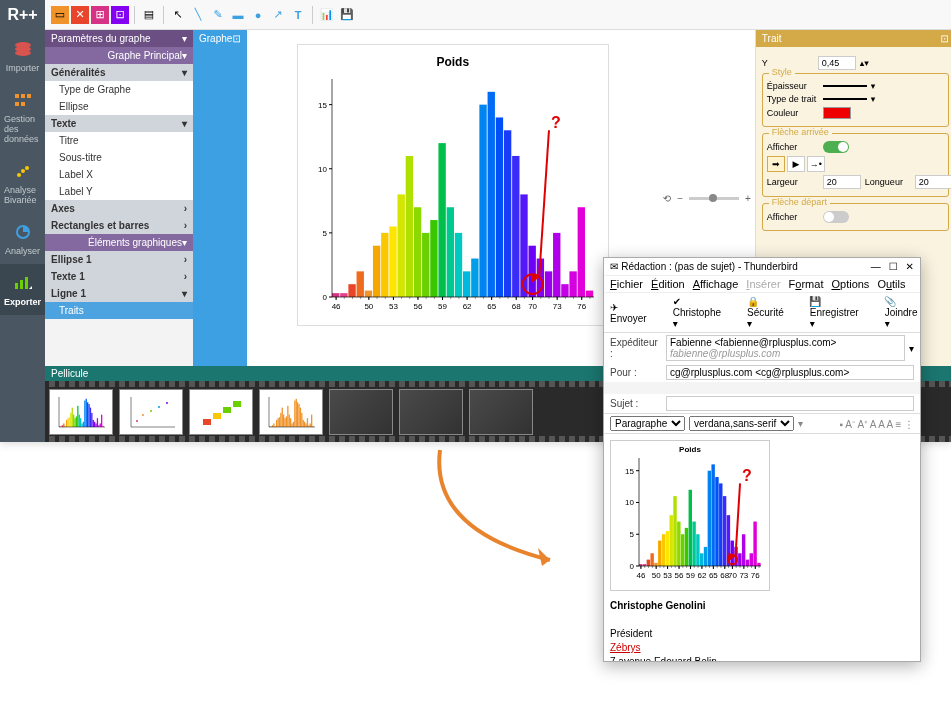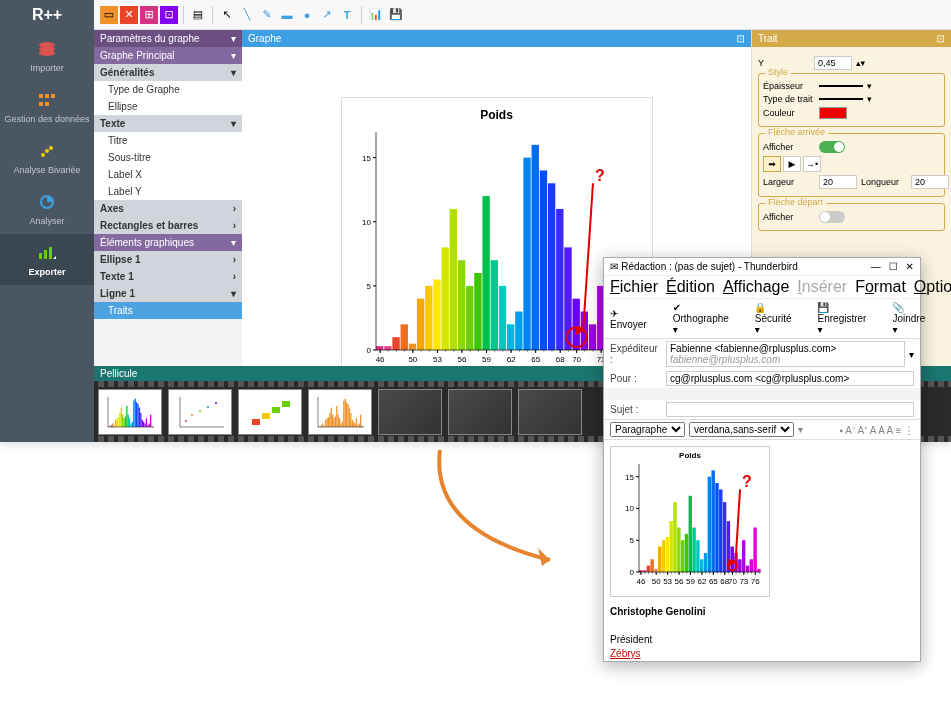--- a/index.html
+++ b/index.html
@@ -14,26 +14,26 @@
 
 .mainarea { flex: 1; display: flex; flex-direction: column; background: #fff; }
 .toolbar { height: 30px; background: #f8f8f8; border-bottom: 1px solid #ddd; display: flex; align-items: center; padding: 0 6px; gap: 2px; }
 .tb-btn { width: 18px; height: 18px; display: flex; align-items: center; justify-content: center; font-size: 11px; cursor: pointer; border: 1px solid transparent; }
 .tb-sep { width: 1px; height: 18px; background: #ccc; margin: 0 3px; }
 
 .workarea { flex: 1; display: flex; overflow: hidden; }
 
 .params-panel { width: 148px; background: #f3f3f3; display: flex; flex-direction: column; font-size: 10px; }
 .panel-header { background: #6b4f83; color: #fff; padding: 3px 6px; font-size: 10px; display: flex; justify-content: space-between; }
-.section { background: #8469a0; color: #fff; padding: 3px 6px; display: flex; justify-content: space-between; cursor: pointer; }
+.section { background: #8469a0; color: #fff; padding: 3px 6px; display: flex; justify-content: flex-end; cursor: pointer; }
 .subsection { background: #d0d4db; color: #333; padding: 3px 6px; display: flex; justify-content: space-between; cursor: pointer; font-weight: bold; }
 .item { background: #fff; color: #333; padding: 3px 6px 3px 14px; cursor: pointer; }
 .item.selected { background: #4da3e0; color: #fff; }
 
-.center { flex: 1; display: flex; flex-direction: column; gap: 36px; }
+.center { flex: 1; display: flex; flex-direction: row; gap: 36px; }
 .graphe-header { background: #3da0e3; color: #fff; padding: 3px 6px; font-size: 10px; display: flex; justify-content: space-between; }
 .chart-area { flex: 1; background: #fff; padding: 14px; display: flex; flex-direction: column; align-items: center; }
 .chart-box { background: #fff; border: 1px solid #ddd; padding: 10px; position: relative; }
 .chart-title { font-weight: bold; font-size: 12px; text-align: center; margin-bottom: 6px; }
 .chart-svg { display: block; }
 .zoom-ctrl { padding: 4px; font-size: 10px; color: #666; display: flex; justify-content: flex-end; align-items: center; gap: 6px; }
 
 .trait-panel { width: 200px; background: #faf3e0; font-size: 10px; border-left: 1px solid #ddd; }
 .trait-header { background: #d4a947; color: #fff; padding: 3px 6px; display: flex; justify-content: space-between; }
 .trait-body { padding: 6px; }
@@ -60,21 +60,21 @@
 .thumb { width: 64px; height: 46px; background: #fff; border: 1px solid #888; display: flex; align-items: center; justify-content: center; z-index: 1; }
 .thumb.empty { background: linear-gradient(135deg, #4a4a4a, #323232); }
 
 
 .curve-arrow { position: absolute; top: 440px; left: 420px; width: 180px; height: 140px; }
 
 
 .tb-dialog { position: absolute; top: 257px; left: 603px; width: 318px; height: 405px; background: #fff; border: 1px solid #aaa; box-shadow: 0 4px 16px rgba(0,0,0,0.3); font-size: 10px; display: flex; flex-direction: column; }
 .tb-title { background: #fff; padding: 3px 6px; display: flex; justify-content: space-between; align-items: center; border-bottom: 1px solid #eee; font-size: 10px; }
 .tb-winbtns { display: flex; gap: 8px; }
-.tb-menu { padding: 2px 6px; display: flex; gap: 8px; font-size: 16px; border-bottom: 1px solid #eee; text-align: center; }
+.tb-menu { padding: 2px 6px; display: flex; gap: 8px; font-size: 11px; border-bottom: 1px solid #eee; text-align: center; }
 .tb-menu span u { text-decoration: underline; }
 .tb-tools { padding: 3px 6px; display: flex; gap: 26px; font-size: 10px; border-bottom: 1px solid #ddd; align-items: center; }
 .tb-tools .r { margin-left: auto; }
 .tb-fields { border-bottom: 1px solid #ddd; }
 .tb-field { display: flex; padding: 2px 6px; align-items: center; gap: 4px; font-size: 10px; }
 .tb-field label { flex: 0 0 52px; text-align: left; color: #444; }
 .tb-field .val { flex: 1; border: 1px solid #ccc; padding: 1px 3px; font-size: 10px; }
 .tb-format { padding: 2px 6px; display: flex; gap: 4px; align-items: center; font-size: 10px; border-bottom: 1px solid #ddd; color: #888; }
 .tb-format select { font-size: 10px; }
 .tb-body { flex: 1; padding: 6px; overflow: auto; }
@@ -518,21 +518,21 @@
     <span><u>F</u>ichier</span>
     <span><u>É</u>dition</span>
     <span><u>A</u>ffichage</span>
     <span style="color:#aaa;"><u>I</u>nsérer</span>
     <span>F<u>o</u>rmat</span>
     <span><u>O</u>ptions</span>
     <span>O<u>u</u>tils</span>
   </div>
   <div class="tb-tools">
     <span>✈ <span>Envoyer</span></span>
-    <span>✔ <span>Orthographe</span> ▾</span>
+    <span>✔ <span>Christophe</span> ▾</span>
     <span>🔒 <span>Sécurité</span> ▾</span>
     <span>💾 <span>Enregistrer</span> ▾</span>
     <span class="r">📎 <span>Joindre</span> ▾</span>
   </div>
   <div class="tb-fields">
     <div class="tb-field">
         <label>Expéditeur :</label>
         <div class="val"><span>Fabienne &lt;fabienne@rplusplus.com&gt;</span> <span style="color:#999;font-style:italic;">fabienne@rplusplus.com</span></div>
         <span>▾</span>
       </div>

